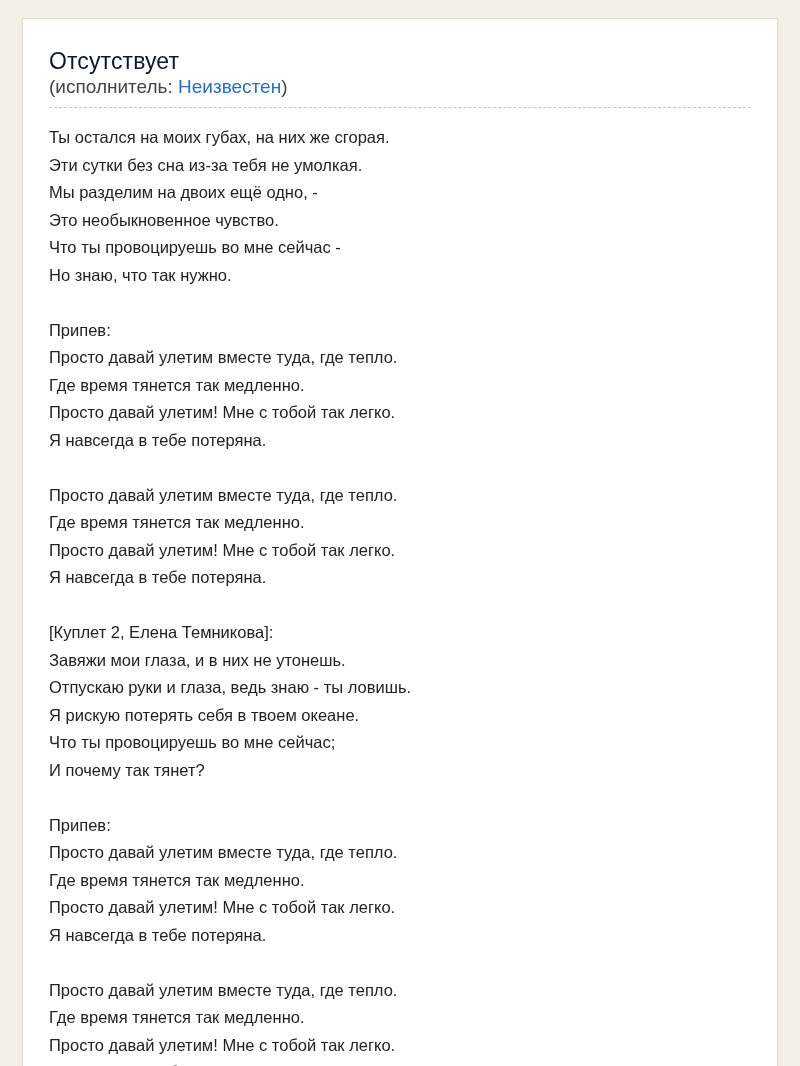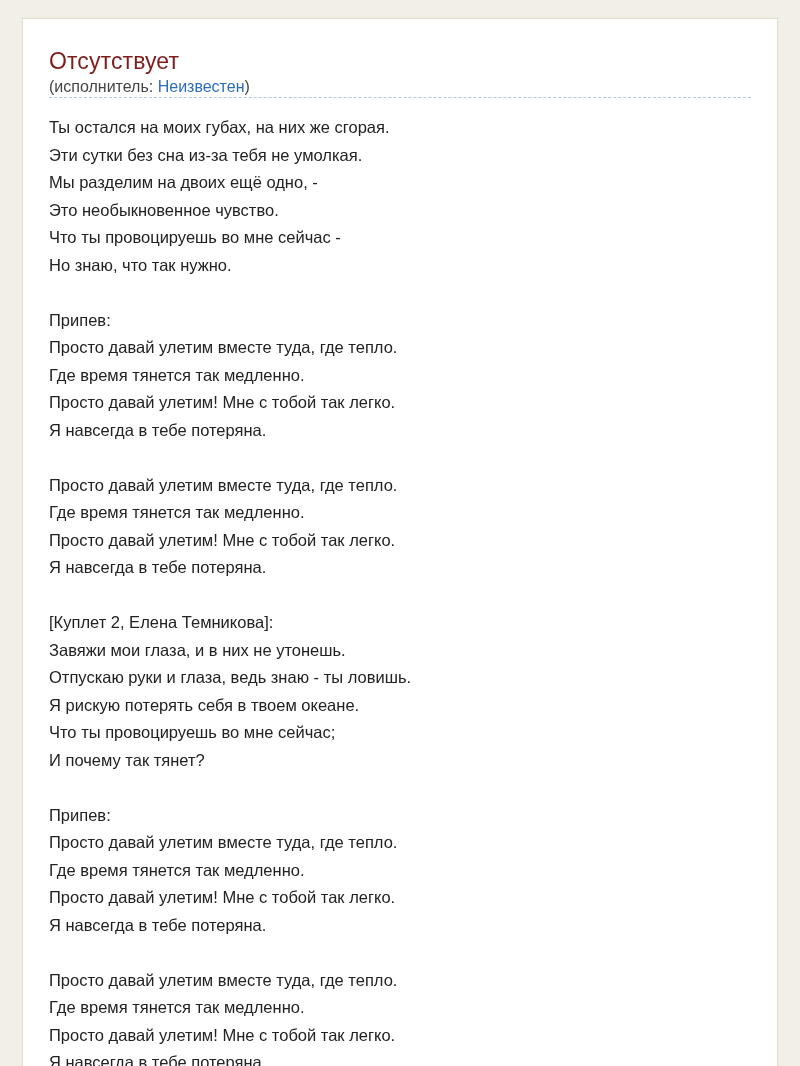--- a/index.html
+++ b/index.html
@@ -25,28 +25,29 @@
     min-height: 1026px;
     background: #ffffff;
     border: 1px solid #e2ddd2;
     box-shadow: 0 0 2px rgba(0,0,0,0.06);
     padding: 22px 26px 26px 26px;
   }
   .song-title {
     margin: 6px 0 2px 0;
     font-size: 23px;
     line-height: 28px;
-    color: #7f1d1d;
+    color: #0f172a;
     font-weight: normal;
     letter-spacing: 0.1px;
   }
   .artist-line {
-    font-size: 16px;
+    font-size: 19px;
     line-height: 20px;
     color: #444444;
+    padding-bottom: 10px;
     border-bottom: 1px dashed #b9c7d6;
   }
   .artist-link {
     color: #2a6ebb;
     text-decoration: none;
   }
   .lyrics {
     margin-top: 16px;
     font-size: 16.5px;
     line-height: 27.5px;

